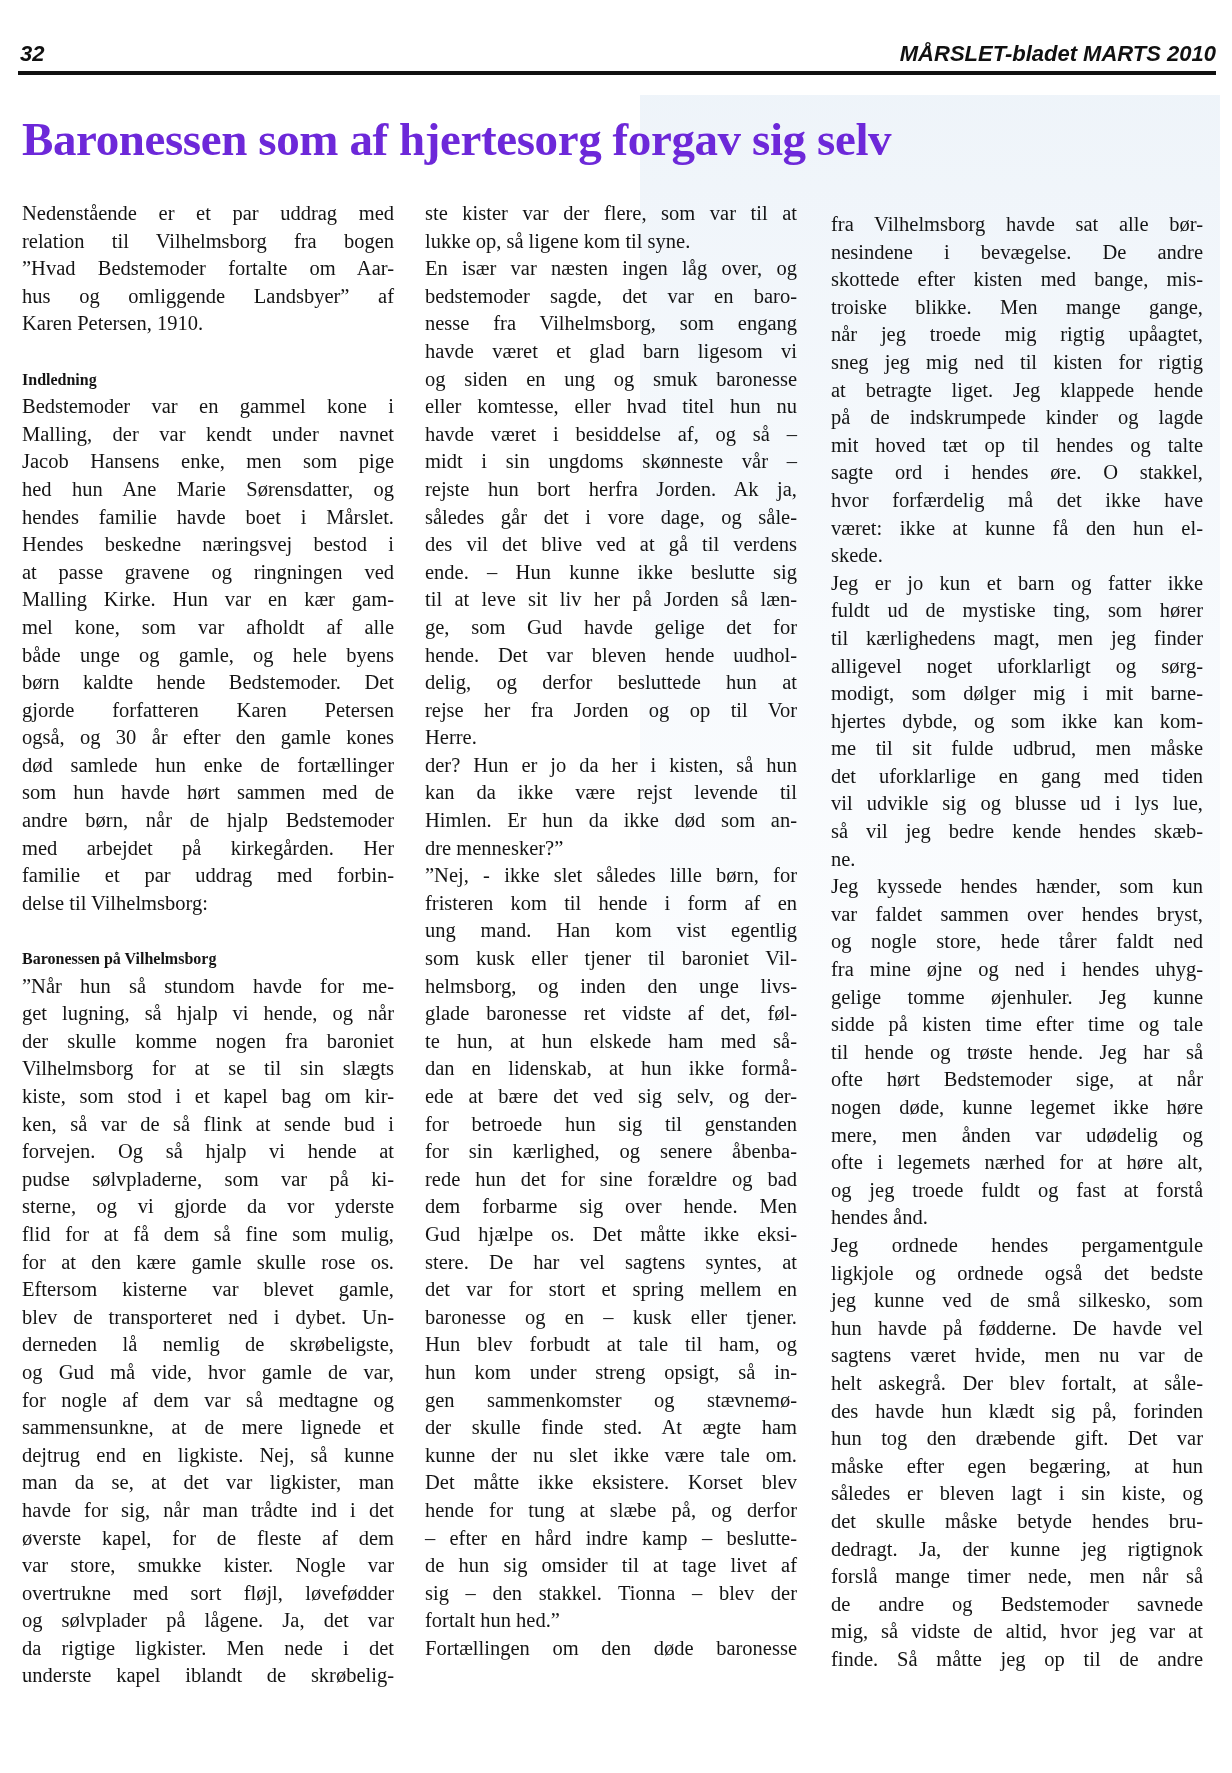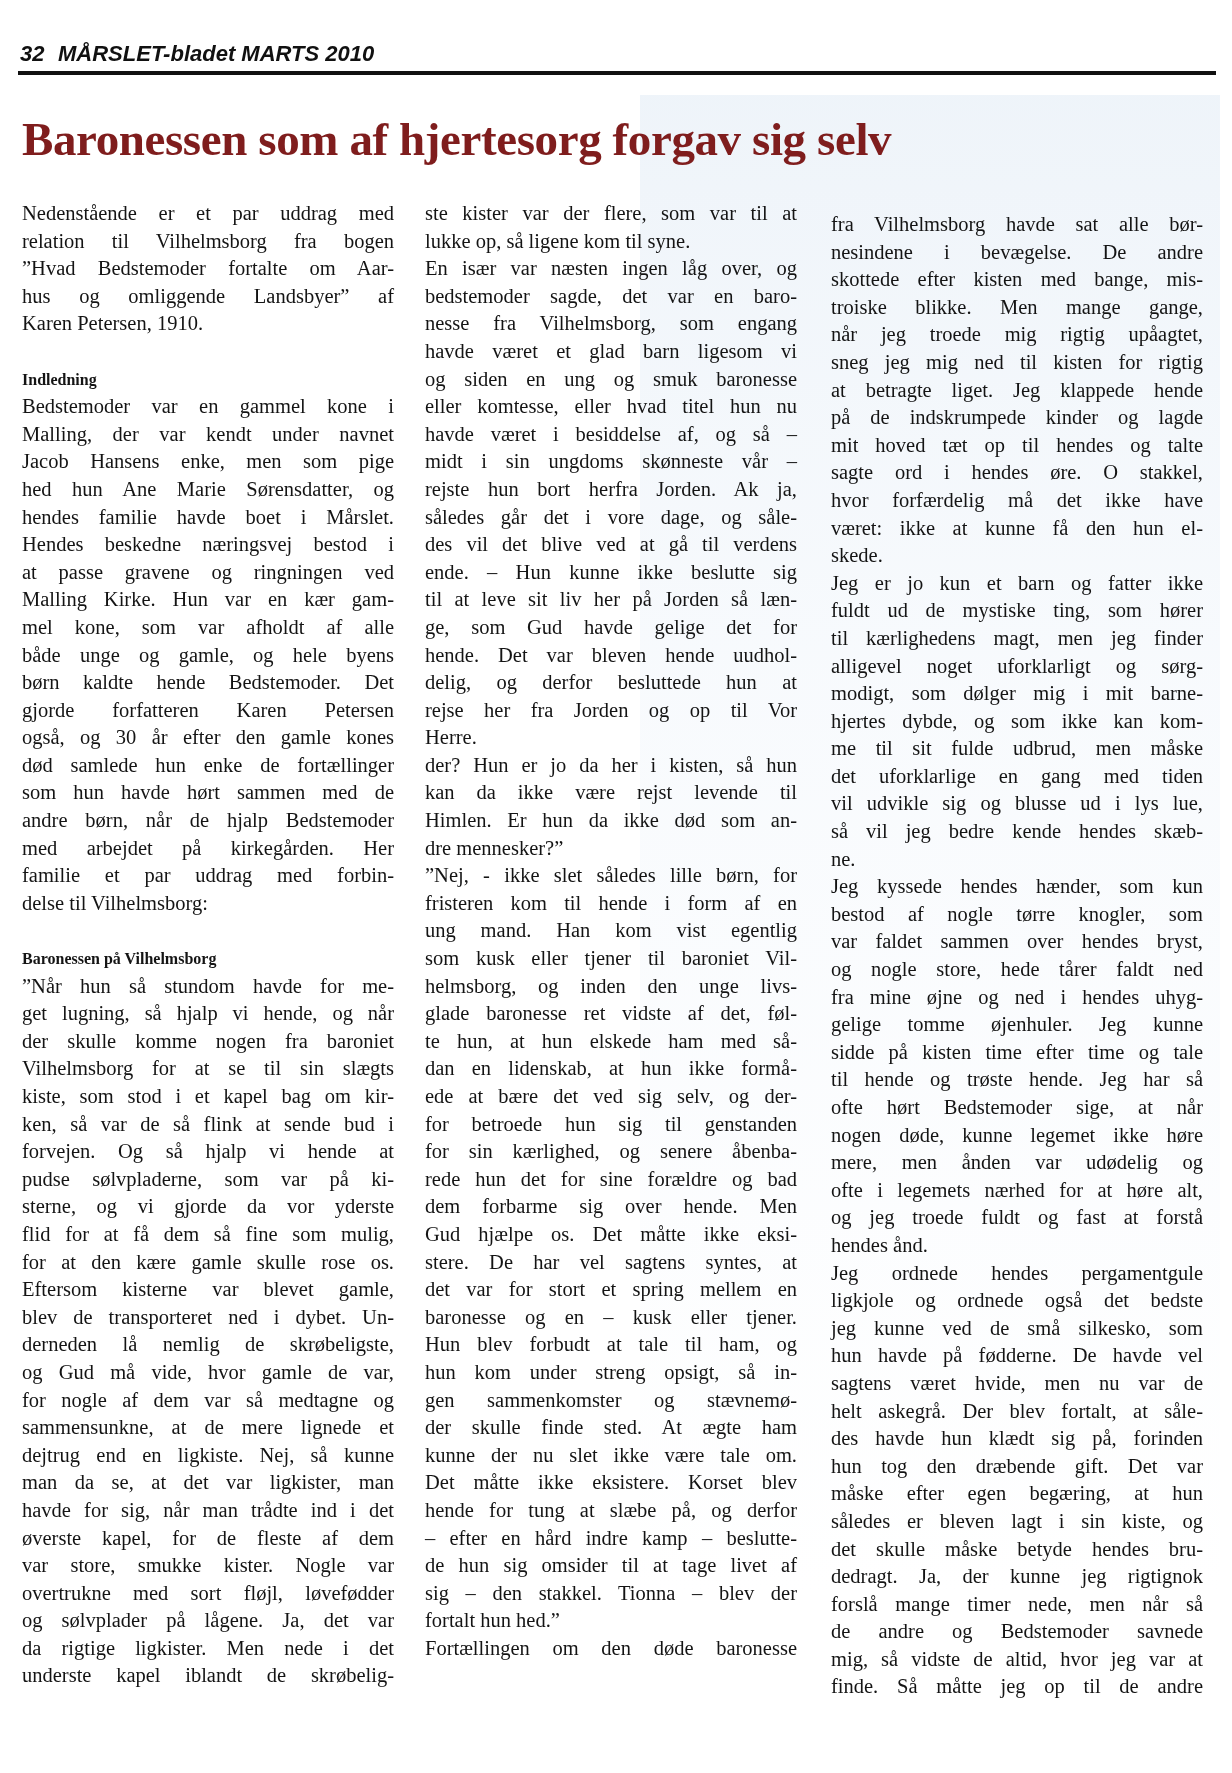--- a/index.html
+++ b/index.html
@@ -13,31 +13,31 @@
     pointer-events: none;
   }
   .header {
     position: absolute; left: 18px; top: 40px; width: 1198px; height: 28px;
   }
   .page-num {
     position: absolute; left: 2px; top: 0; font-family: "Liberation Sans", "DejaVu Sans", sans-serif;
     font-weight: bold; font-style: italic; font-size: 22px; line-height: 28px; color: #111;
   }
   .masthead {
-    position: absolute; left: 0; right: 0; top: 0; text-align: left;
+    position: absolute; left: 0; right: 0; top: 0; text-align: right;
     font-family: "Liberation Sans", "DejaVu Sans", sans-serif; font-weight: bold; font-style: italic;
     font-size: 22px; line-height: 28px; color: #111; padding-left: 40px;
   }
   .rule {
     position: absolute; left: 18px; top: 71px; width: 1198px; height: 4px; background: #111;
   }
   .title {
     position: absolute; left: 22px; top: 112px; margin: 0; white-space: nowrap;
     font-family: "Liberation Serif", "DejaVu Serif", serif; font-weight: bold;
-    font-size: 47px; line-height: 54px; color: #7f1d1d; letter-spacing: -0.4px;
+    font-size: 47px; line-height: 54px; color: #6d28d9; letter-spacing: -0.4px;
   }
   .col {
     position: absolute; top: 200px; width: 372px;
     font-size: 20.5px; line-height: 27.6px; text-align: justify; hyphens: none;
   }
   .col1 { left: 22px; }
   .col2 { left: 425px; }
   .col3 { left: 831px; margin-top: 11px; }
   .col p { margin: 0; }
   .col .gap { height: 27.6px; }
@@ -211,21 +211,20 @@
       <span class="line">modigt, som dølger mig i mit barne-</span>
       <span class="line">hjertes dybde, og som ikke kan kom-</span>
       <span class="line">me til sit fulde udbrud, men måske</span>
       <span class="line">det uforklarlige en gang med tiden</span>
       <span class="line">vil udvikle sig og blusse ud i lys lue,</span>
       <span class="line">så vil jeg bedre kende hendes skæb-</span>
       <span class="line last">ne.</span>
     </p>
     <p>
       <span class="line">Jeg kyssede hendes hænder, som kun</span>
-      <span class="line">bestod af nogle tørre knogler, som</span>
       <span class="line">var faldet sammen over hendes bryst,</span>
       <span class="line">og nogle store, hede tårer faldt ned</span>
       <span class="line">fra mine øjne og ned i hendes uhyg-</span>
       <span class="line">gelige tomme øjenhuler. Jeg kunne</span>
       <span class="line">sidde på kisten time efter time og tale</span>
       <span class="line">til hende og trøste hende. Jeg har så</span>
       <span class="line">ofte hørt Bedstemoder sige, at når</span>
       <span class="line">nogen døde, kunne legemet ikke høre</span>
       <span class="line">mere, men ånden var udødelig og</span>
       <span class="line">ofte i legemets nærhed for at høre alt,</span>

